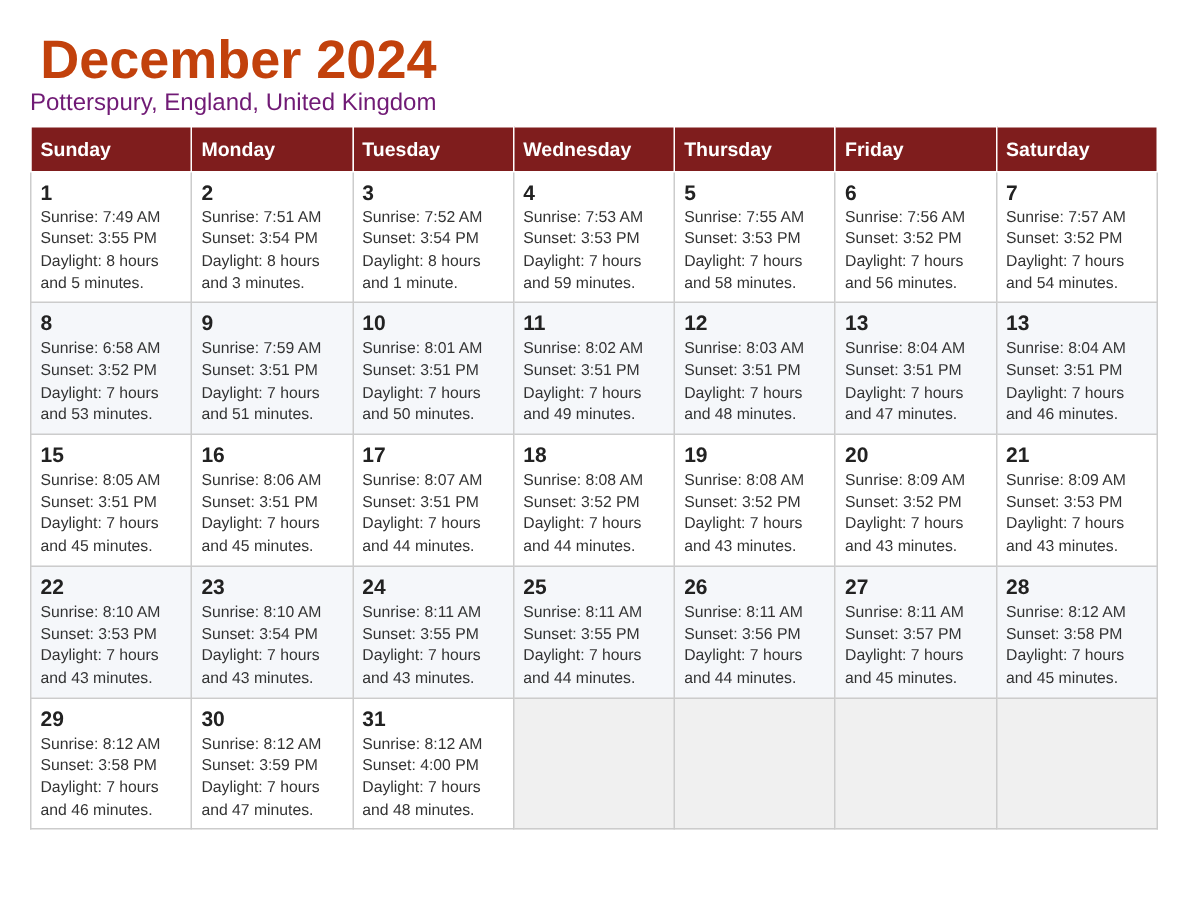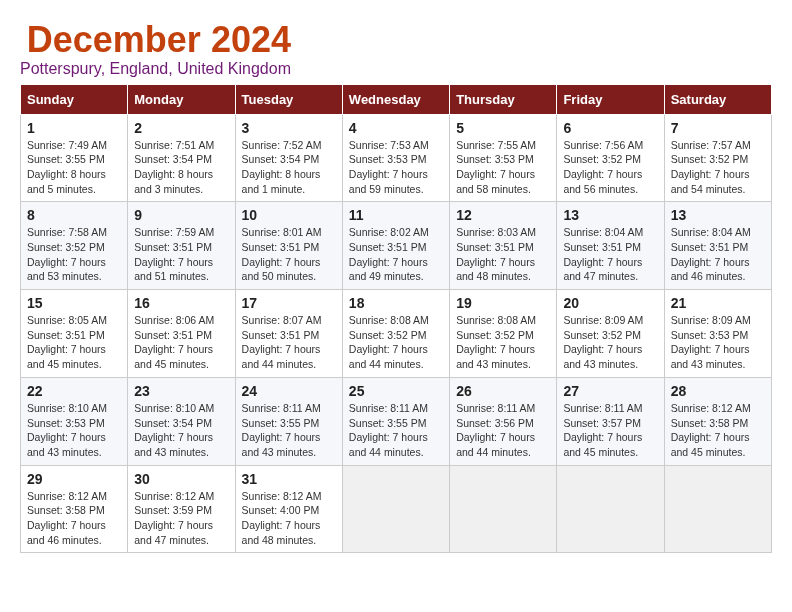--- a/index.html
+++ b/index.html
@@ -164,21 +164,21 @@
           <span class="day-num">7</span>
           <div class="day-detail" style="white-space: pre-wrap;">Sunrise: 7:57 AM
 Sunset: 3:52 PM
 Daylight: 7 hours
 and 54 minutes.</div>
         </td>
       </tr>
       <tr>
         <td>
           <span class="day-num">8</span>
-          <div class="day-detail" style="white-space: pre-wrap;">Sunrise: 7:58 AM
+          <div class="day-detail" style="white-space: pre-wrap;">Sunrise: 6:58 AM
 Sunset: 3:52 PM
 Daylight: 7 hours
 and 53 minutes.</div>
         </td>
         <td>
           <span class="day-num">9</span>
           <div class="day-detail" style="white-space: pre-wrap;">Sunrise: 7:59 AM
 Sunset: 3:51 PM
 Daylight: 7 hours
 and 51 minutes.</div>

